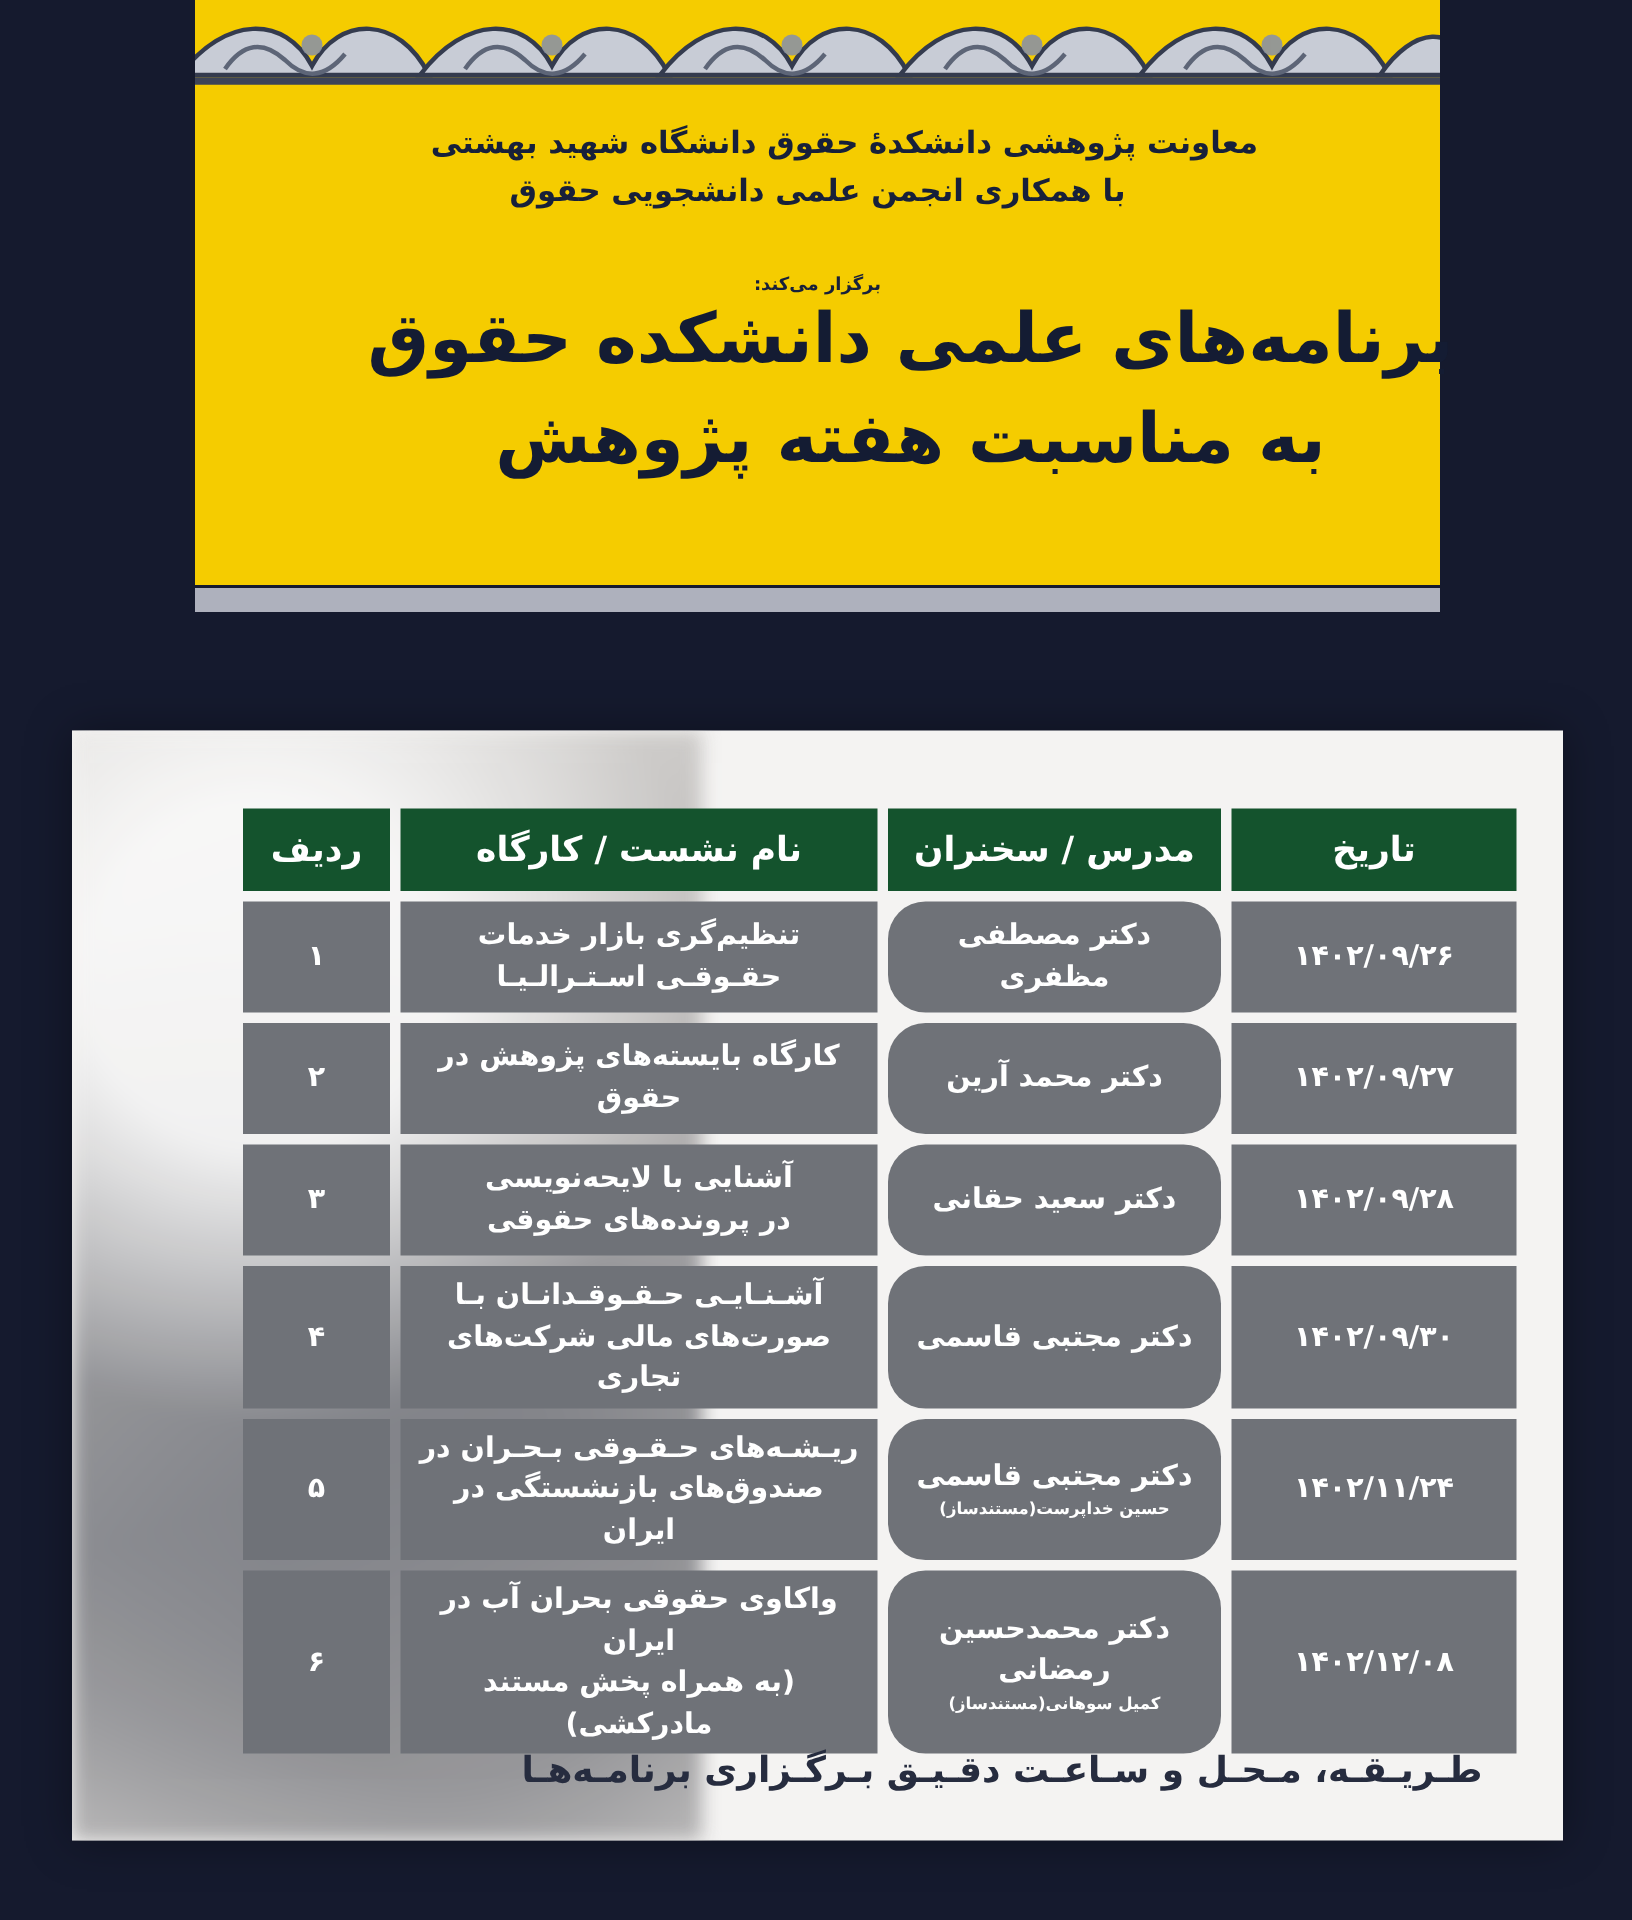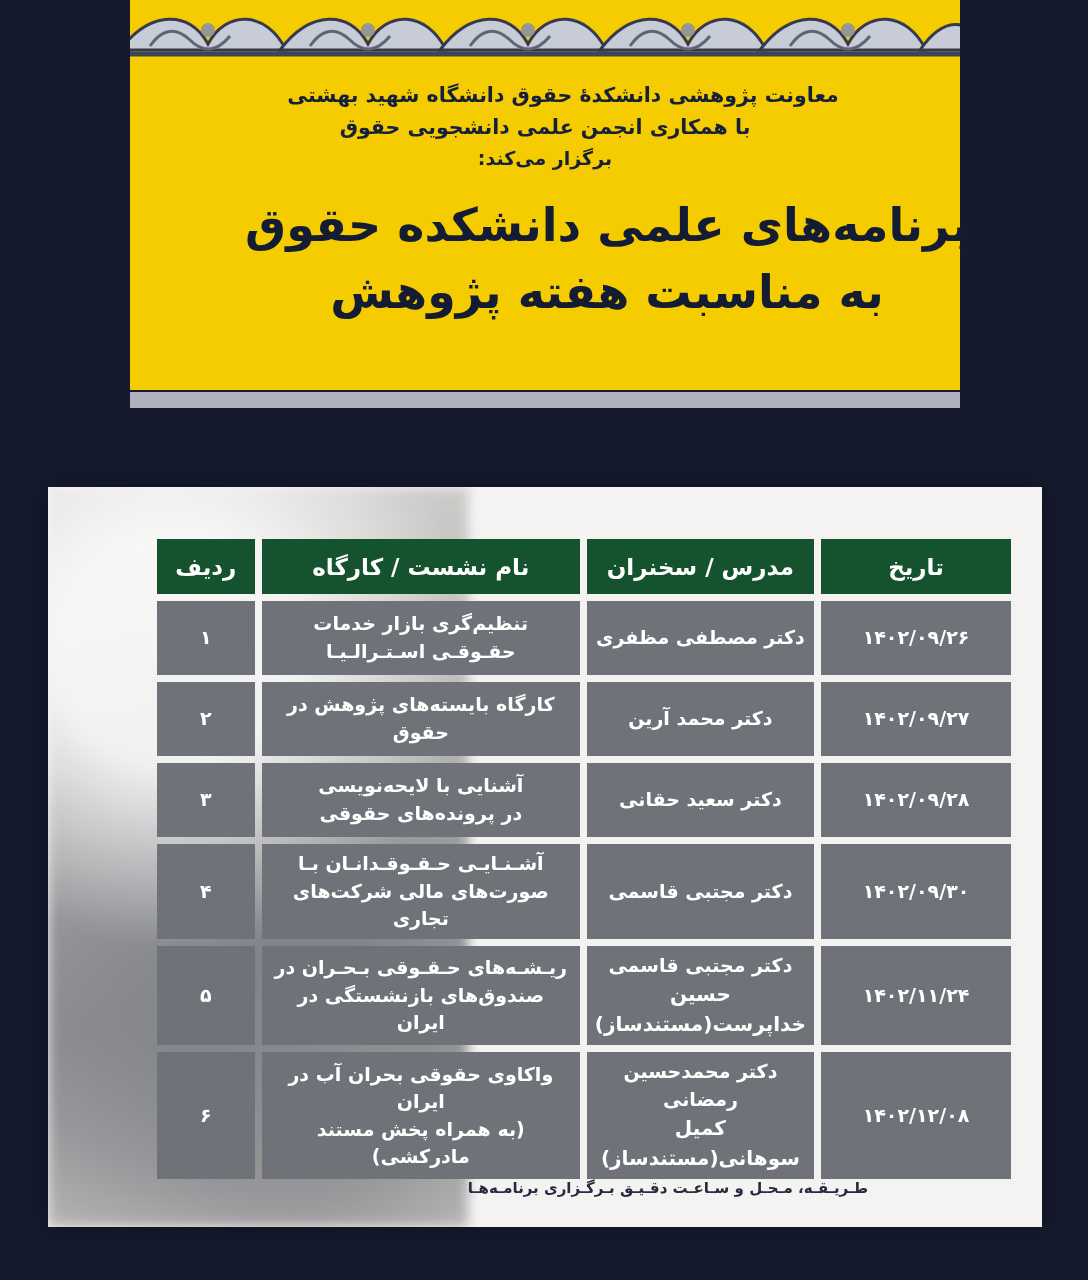--- a/index.html
+++ b/index.html
@@ -58,21 +58,21 @@
     text-align: center;
     color: #17203a;
   }
   .hl1, .hl2, .hl3 {
     font-weight: bold;
     line-height: 1.55;
     letter-spacing: 0;
   }
   .hl1 { font-size: 20.5px; padding-left: 36px; }
   .hl2 { font-size: 20.5px; }
-  .hl3 { font-size: 19px; }
+  .hl3 { font-size: 12px; margin-top: 36px; }
 
   .big-title {
     position: absolute;
     top: 192px;
     left: 0;
     width: 954px;
     text-align: center;
     color: #141c33;
     font-weight: bold;
     font-size: 46px;
@@ -127,37 +127,37 @@
     border: 0;
   }
   table.schedule th {
     height: 55px;
     font-size: 23px;
     background: #14532d;
   }
   table.schedule td { font-size: 19px; line-height: 1.45; }
   td.c-row   { width: 98px;  height: 74px; font-size: 21px; }
   td.c-name  { width: 318px; padding: 6px 10px; }
-  td.c-spk   { width: 222px; padding: 6px 8px; }
+  td.c-spk   { width: 222px; padding: 6px 8px; border-radius: 25px; }
   td.c-date  { width: 190px; font-size: 20px; }
   th.h-row   { width: 98px; }
   th.h-name  { width: 318px; }
   th.h-spk   { width: 222px; }
   th.h-date  { width: 190px; }
-  .sub { display: block; font-size: 20px; font-weight: bold; line-height: 1.5; }
+  .sub { display: block; font-size: 11px; font-weight: bold; line-height: 1.5; }
   .line2 { display: block; }
 
   .footnote {
     position: absolute;
     bottom: 26px;
     right: 24px;
     width: 700px;
     text-align: center;
     color: #262c3f;
-    font-size: 15px;
+    font-size: 24px;
     font-weight: bold;
     line-height: 1.7;
   }
   .footnote span { display: block; }
 </style>
 </head>
 <body>
 
 <div id="poster">
 

